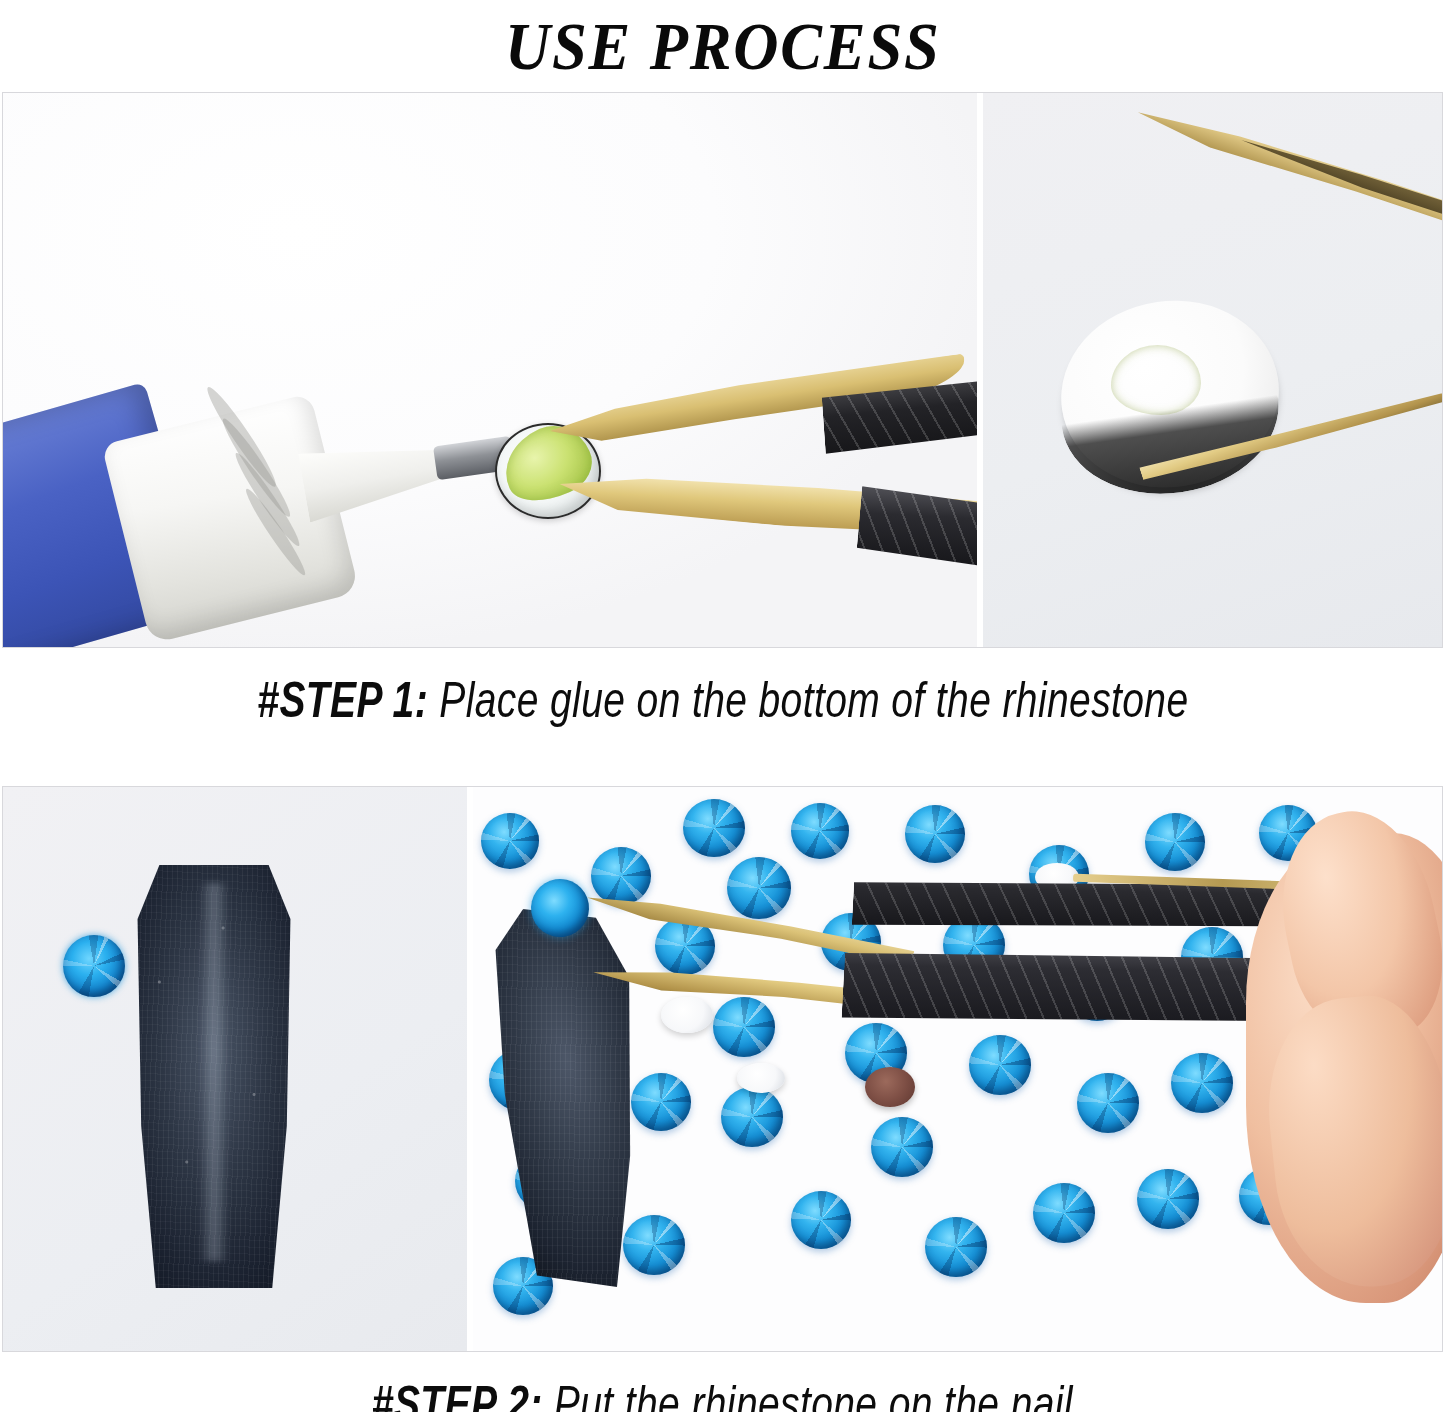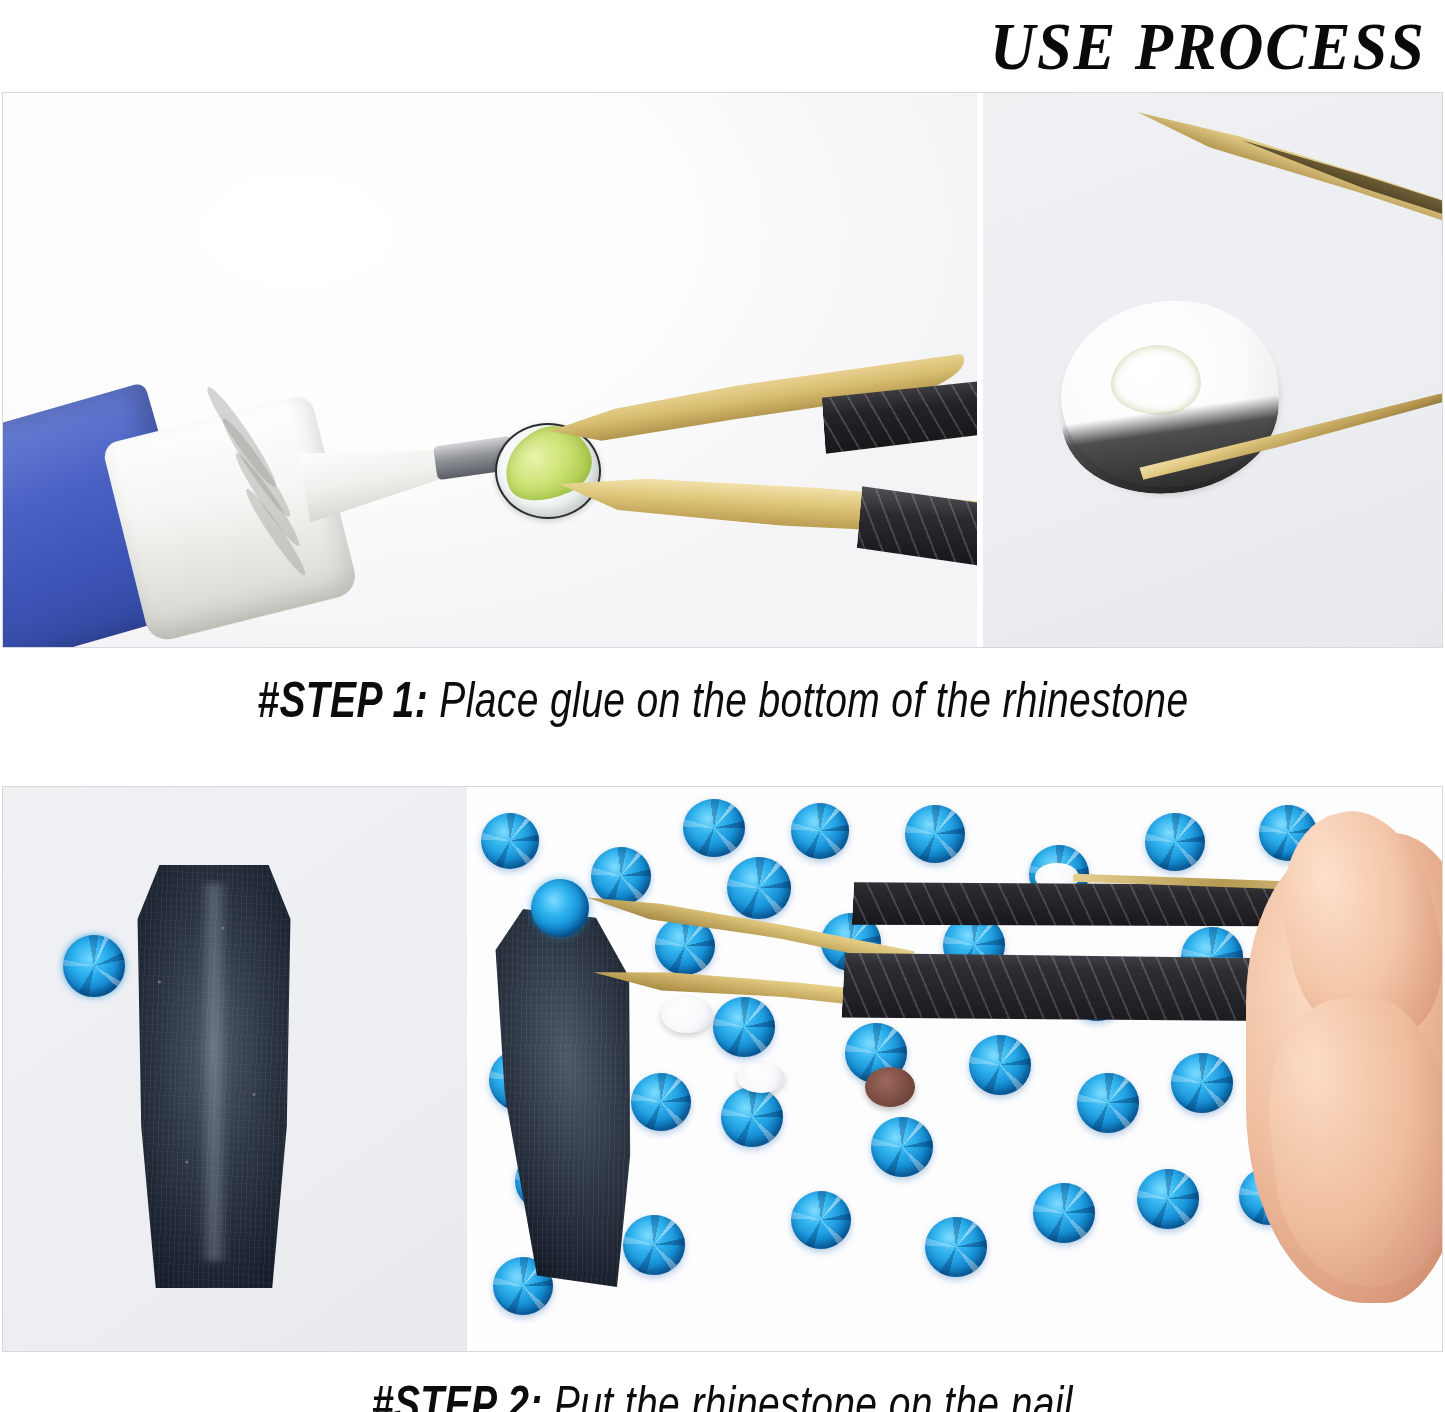--- a/index.html
+++ b/index.html
@@ -7,21 +7,21 @@
     width:1445px;height:1412px;
     background:#ffffff;
     font-family:"Liberation Sans", sans-serif;
     overflow:hidden;
     position:relative;
   }
 
   
   #title-bar{
     height:92px;
-    display:flex;align-items:center;justify-content:flex-end;
+    display:flex;align-items:center;justify-content:center;
   }
   #page-title{
     font-family:"Liberation Serif", serif;
     font-weight:bold;
     font-style:italic;
     font-size:68px;
     letter-spacing:2px;
     color:#0a0a0a;
     transform:scaleX(.92);
     white-space:nowrap;

